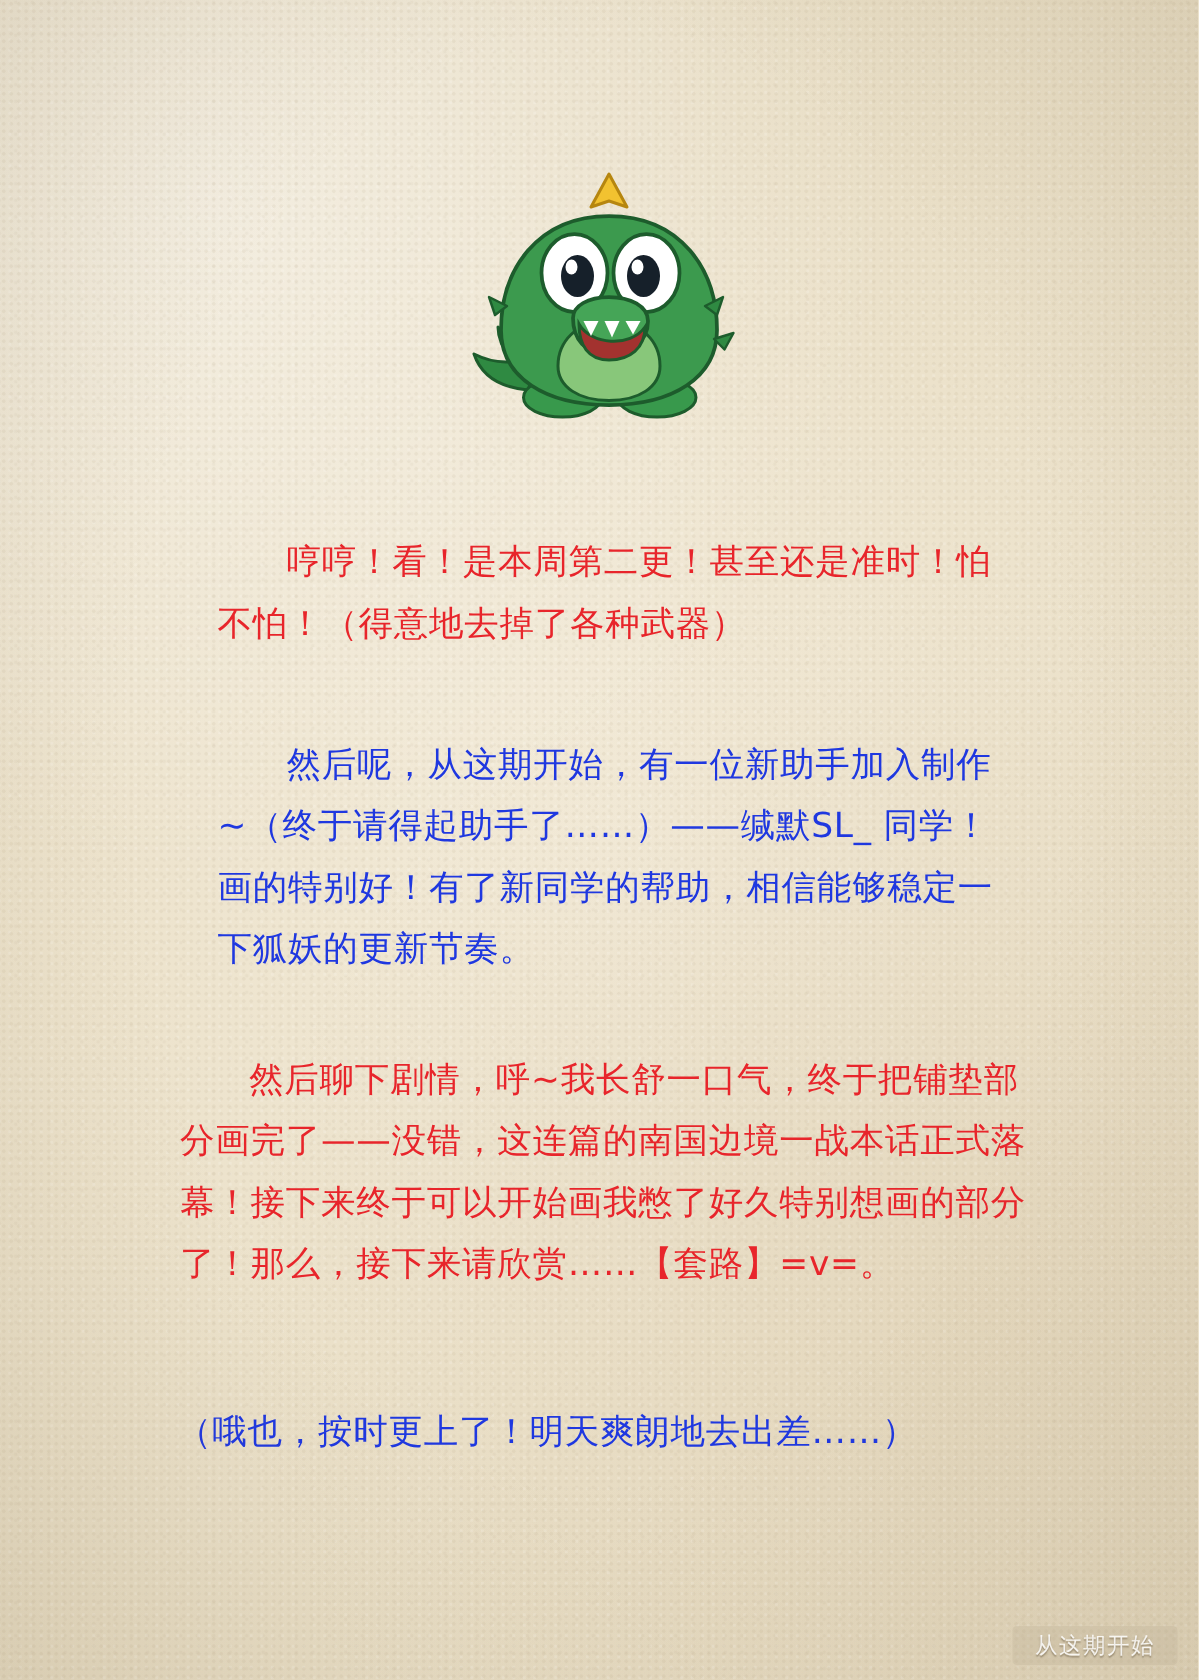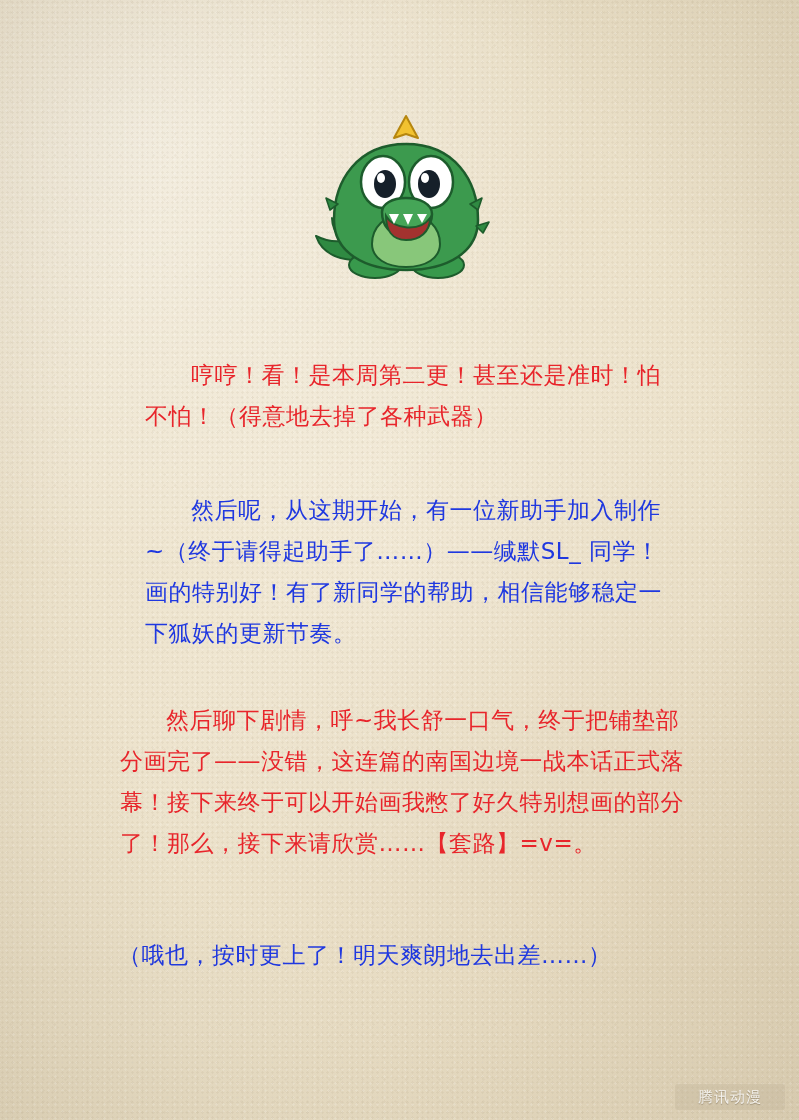--- a/index.html
+++ b/index.html
@@ -157,14 +157,14 @@
   <div class="text-block" id="block-3">
     <p class="para red">然后聊下剧情，呼~我长舒一口气，终于把铺垫部分画完了——没错，这连篇的南国边境一战本话正式落幕！接下来终于可以开始画我憋了好久特别想画的部分了！那么，接下来请欣赏……【套路】=v=。</p>
   </div>
 
   <div class="text-block" id="block-4">
     <p class="para blue noindent">（哦也，按时更上了！明天爽朗地去出差……）</p>
   </div>
 
   <div class="vignette"></div>
 
-  <div class="watermark">腾讯动漫</div>
+  <div class="watermark">从这期开始</div>
 </div>
 
 </body></html>

